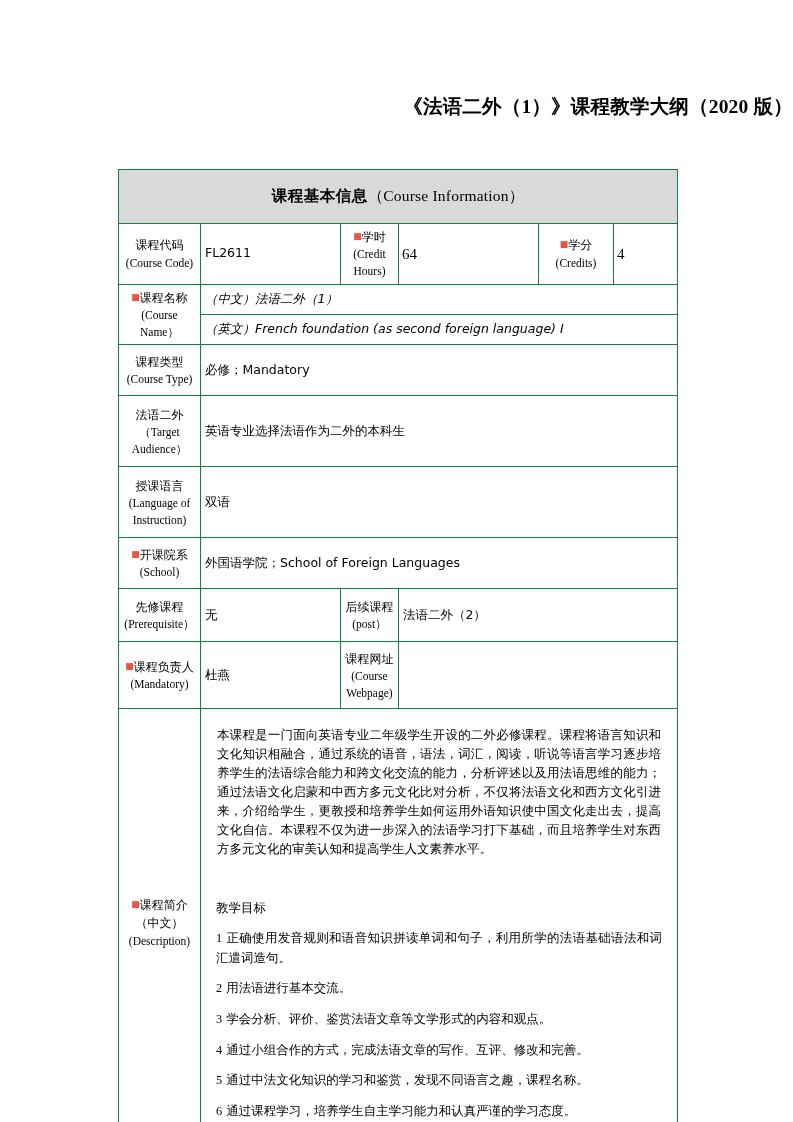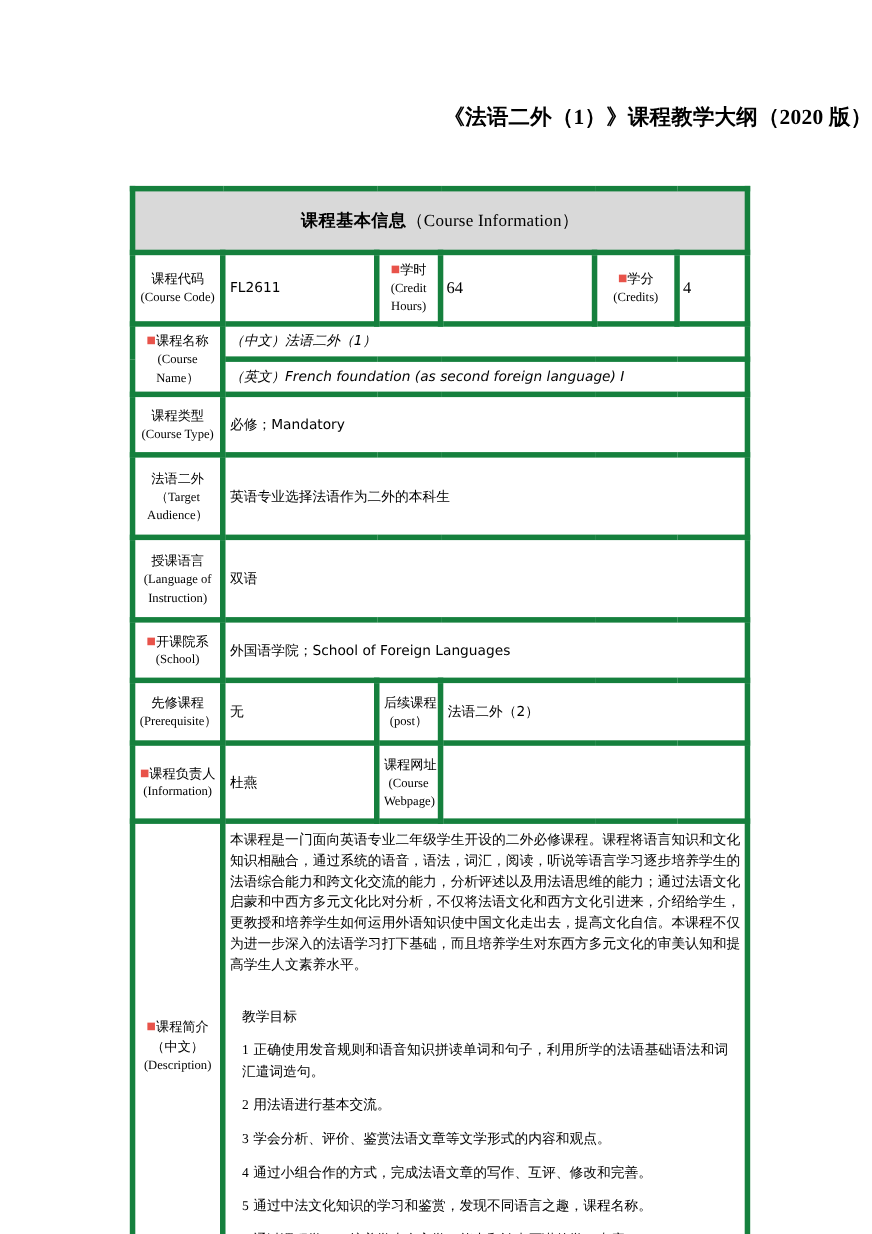--- a/index.html
+++ b/index.html
@@ -34,21 +34,21 @@
 
   table.info {
     position: absolute;
     left: 118px;
     top: 169px;
     width: 559px;
     border-collapse: collapse;
     table-layout: fixed;
   }
   table.info td {
-    border: 5px solid #15803d;
+    border: 1px solid #15803d;
     padding: 4px;
     vertical-align: middle;
     font-size: 12.5px;
   }
 
   
   .tbl-header {
     background: #d9d9d9;
     text-align: center;
     height: 45px;
@@ -109,21 +109,21 @@
 
   .desc {
     font-family: "DejaVu Sans", "Liberation Sans", sans-serif;
     font-size: 12.3px;
     line-height: 1.52;
     text-align: justify;
     padding: 7px 5px 7px 5px;
     vertical-align: top;
   }
   .desc p {
-    margin: 0;
+    margin: 12px;
   }
   .desc .gap {
     height: 17px;
   }
   .desc .obj-line {
     margin: 11px;
   }
   .desc .num {
     font-family: "Liberation Serif", "DejaVu Serif", serif;
     font-size: 12.3px;
@@ -228,21 +228,21 @@
         <td class="lbl">
           <span class="cn">后续课程</span>
           <span class="en">(post）</span>
         </td>
         <td colspan="3" class="val">法语二外（2）</td>
       </tr>
 
       <tr>
         <td class="lbl" style="height:58px">
           <span class="cn"><span class="star">■</span><span>课程负责人</span></span>
-          <span class="en">(Information)</span>
+          <span class="en">(Mandatory)</span>
         </td>
         <td class="val">杜燕</td>
         <td class="lbl">
           <span class="cn">课程网址</span>
           <span class="en">(Course</span>
           <span class="en">Webpage)</span>
         </td>
         <td colspan="3" class="val"></td>
       </tr>
 

